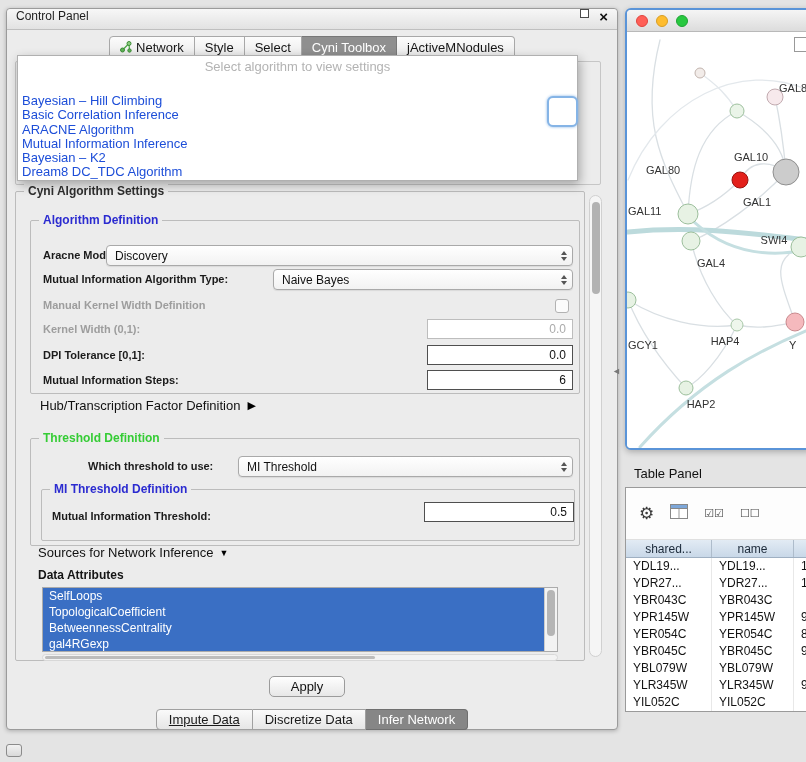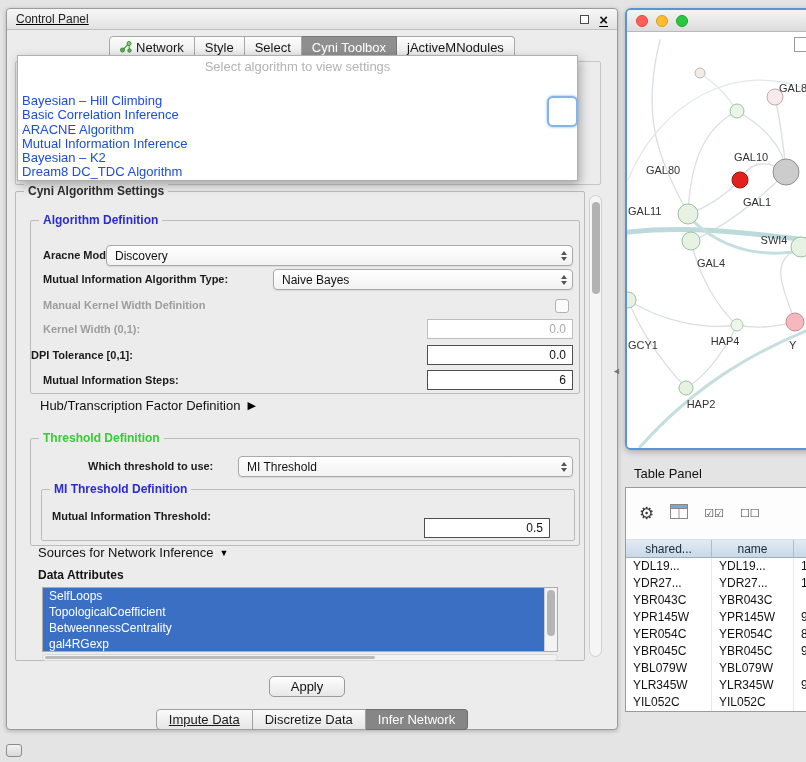--- a/index.html
+++ b/index.html
@@ -2,21 +2,21 @@
 <html><head>
 <meta charset="utf-8">
 <style>
   * { box-sizing: border-box; margin: 0; padding: 0; }
   html,body { width:806px; height:762px; background:#e4e4e4; font-family:"Liberation Sans",sans-serif; overflow:hidden; position:relative; }
 
   .window { position:absolute; background:#ececec; border:1px solid #9b9b9b; border-radius:4px; box-shadow:0 1px 4px rgba(0,0,0,.25); }
 
   
   #control-panel { left:6px; top:8px; width:612px; height:722px; }
-  #cp-titlebar { height:21px; background:linear-gradient(#f7f7f7,#e2e2e2); border-bottom:1px solid #bfbfbf; border-radius:4px 4px 0 0; display:flex; align-items:center; padding:0 9px;text-decoration:underline; }
+  #cp-titlebar { height:21px; background:linear-gradient(#f7f7f7,#e2e2e2); border-bottom:1px solid #bfbfbf; border-radius:4px 4px 0 0; display:flex; align-items:flex-start; padding:0 9px; }
   #cp-title { font-size:12px; color:#1d1d1d; flex:1; }
   #float-btn { width:9px; height:9px; border:1px solid #4a4a4a; background:#fff; margin-right:10px; }
   #close-btn { font-size:15px; font-weight:bold; color:#111; line-height:15px; }
 
   #top-tabs { position:absolute; left:0; right:0; top:27px; display:flex; justify-content:center; z-index:1; }
   .tab { font-size:13px; color:#161616; height:22px; display:flex; align-items:center; gap:4px; padding:4px 10px; background:linear-gradient(#fcfcfc,#e9e9e9); border:1px solid #a8a8a8; border-left:none;text-align:right; }
   .tab:first-child { border-left:1px solid #a8a8a8; border-radius:4px 0 0 0; }
   .tab:last-child { border-radius:0 4px 0 0; }
   .tab.selected { background:#8f8f8f; color:#fff; border-color:#787878; }
   .tabicon svg { display:block; }
@@ -168,21 +168,21 @@
               <span class="tri-down"></span>
             </span>
         </div>
 
         <span class="flabel disabled" style="left:12px;top:74px">Manual Kernel Width Definition</span>
         <div class="cbox" style="left:524px;top:78px"></div>
 
         <span class="flabel disabled" style="left:12px;top:98px">Kernel Width (0,1):</span>
         <div class="tfield disabled" style="left:396px;top:98px;width:146px">0.0</div>
 
-        <span class="flabel" style="left:0;top:124px">DPI Tolerance [0,1]:</span>
+        <span class="flabel" style="left:12px;top:124px">DPI Tolerance [0,1]:</span>
         <div class="tfield" style="left:396px;top:124px;width:146px">0.0</div>
 
         <span class="flabel" style="left:12px;top:149px">Mutual Information Steps:</span>
         <div class="tfield" style="left:396px;top:149px;width:146px">6</div>
       </div>
 
       <div id="hub-row">
         <span>Hub/Transcription Factor Definition</span>
         <span class="twisty">▶</span>
       </div>
@@ -195,21 +195,21 @@
           <span class="cval">MI Threshold</span>
           <span class="arrows">
               <span class="tri-up"></span>
               <span class="tri-down"></span>
             </span>
         </div>
 
         <div id="mithr-group" class="gbox">
           <span class="gtitle blue">MI Threshold Definition</span>
           <span class="flabel" style="left:10px;top:16px">Mutual Information Threshold:</span>
-          <div class="tfield" style="left:382px;top:28px;width:126px">0.5</div>
+          <div class="tfield" style="left:382px;top:12px;width:150px">0.5</div>
         </div>
       </div>
 
       <div id="sources-row">
         <span>Sources for Network Inference</span>
         <span class="twisty">▼</span>
       </div>
 
       <div id="attr-title">Data Attributes</div>
 

